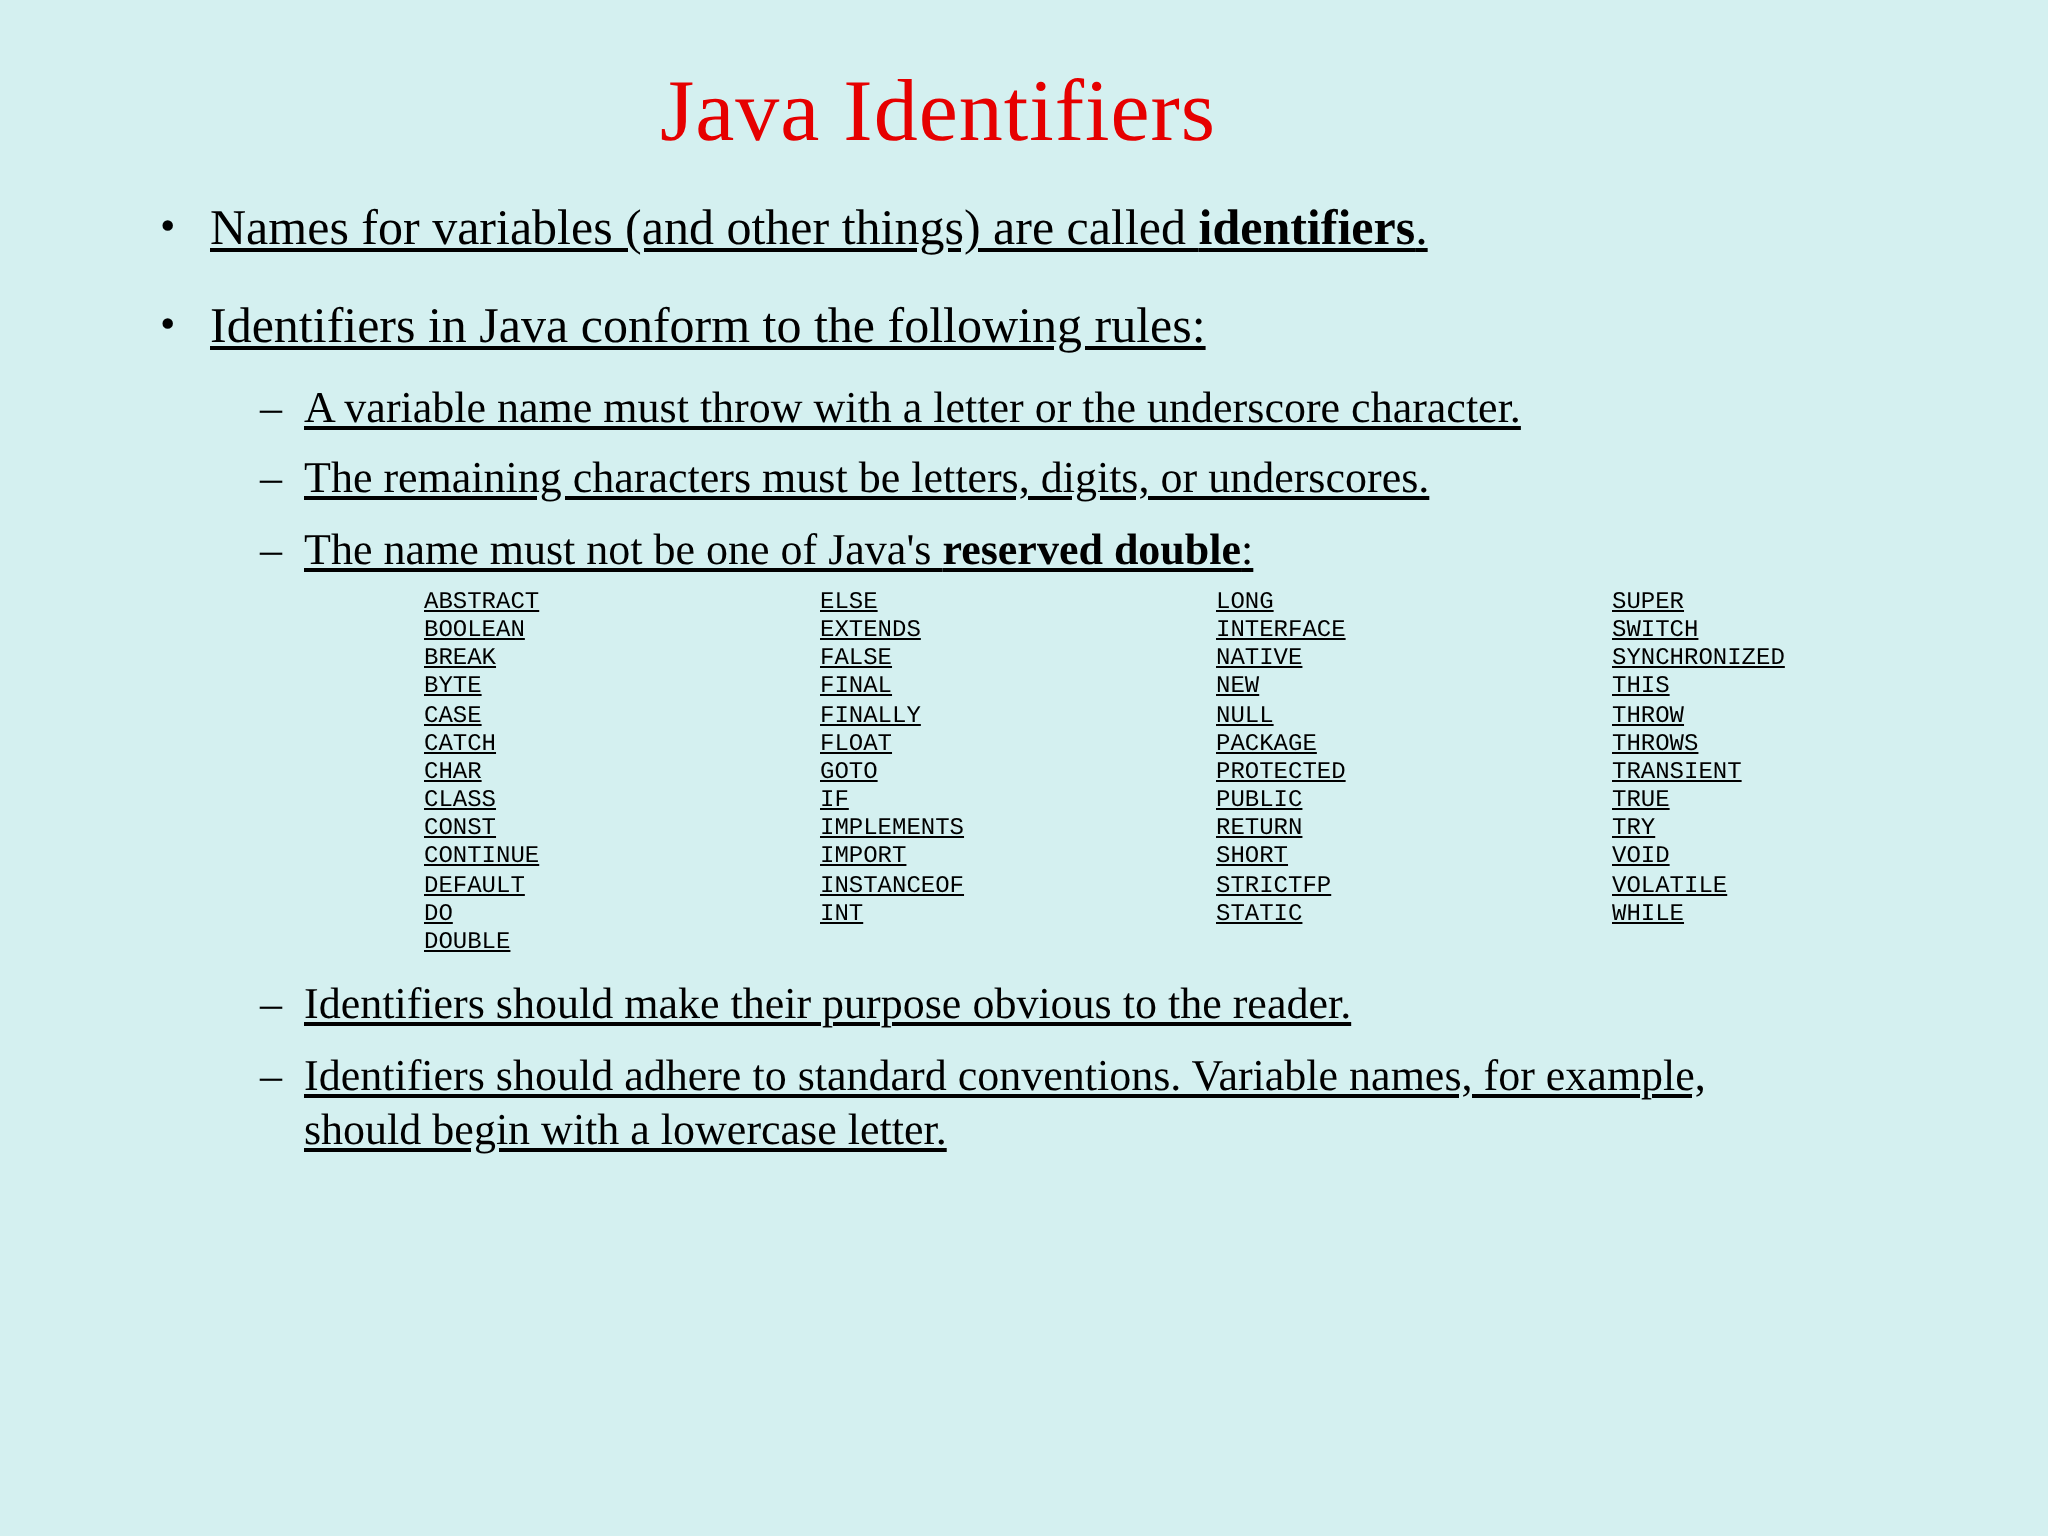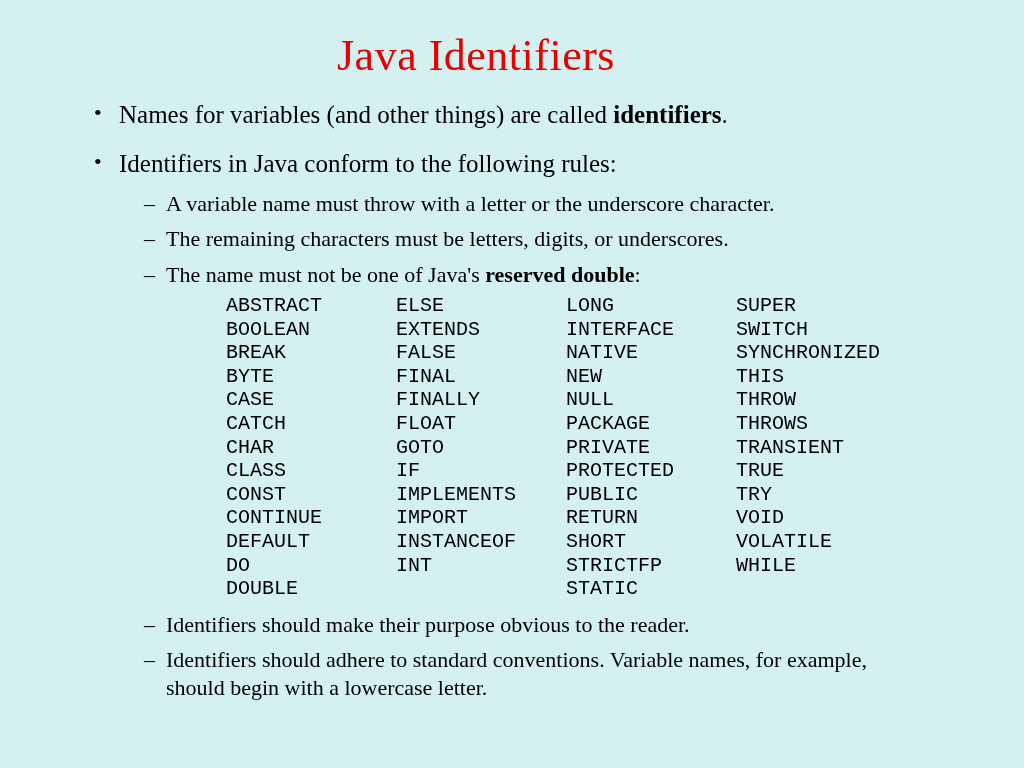--- a/index.html
+++ b/index.html
@@ -9,36 +9,37 @@
     height: 768px;
     background: #d4f0f0;
     font-family: "Times New Roman", Times, serif;
     color: #000;
     overflow: hidden;
   }
   .slide {
     box-sizing: border-box;
     width: 938px;
     height: 768px;
-    padding: 30px 55px 20px 69px;
+    padding: 30px 55px 20px 55px;
   }
   h1.title {
     margin: 0 0 18px 0;
     font-family: "Book Antiqua", Palatino, "Palatino Linotype", serif;
     font-weight: normal;
     font-size: 44px;
     color: #e60000;
     text-align: center;
     letter-spacing: 0.5px;
   }
   ul.level1 {
     margin: 0;
     padding-left: 25px;
     list-style: none;
     font-size: 25px;
+    text-decoration: underline;
   }
   ul.level1 > li {
     position: relative;
     padding-left: 25px;
     margin-bottom: 18px;
     line-height: 1.25;
   }
   ul.level1 > li::before {
     content: "•";
     position: absolute;
@@ -61,27 +62,28 @@
   ul.level2 > li::before {
     content: "–";
     position: absolute;
     left: 0;
     top: 0;
   }
   .bold { font-weight: bold; }
   .keywords {
     margin: 6px 0 10px 60px;
     font-family: "Courier New", Courier, monospace;
-    font-size: 20px;
+    font-size: 12px;
     text-transform: uppercase;
     display: grid;
     grid-template-columns: 170px 170px 170px 170px;
     column-gap: 0;
     row-gap: 0;
     line-height: 1.18;
+    gap: 28px;
   }
   .kw-col { display: flex; flex-direction: column; }
 </style>
 </head>
 <body>
 
 <div class="slide">
   <h1 class="title">Java Identifiers</h1>
 
   <ul class="level1">
@@ -129,21 +131,20 @@
               <span>instanceof</span>
               <span>int</span>
             </div>
             <div class="kw-col">
               <span>long</span>
               <span>interface</span>
               <span>native</span>
               <span>new</span>
               <span>null</span>
               <span>package</span>
-              <span>private</span>
               <span>protected</span>
               <span>public</span>
               <span>return</span>
               <span>short</span>
               <span>strictfp</span>
               <span>static</span>
             </div>
             <div class="kw-col">
               <span>super</span>
               <span>switch</span>

